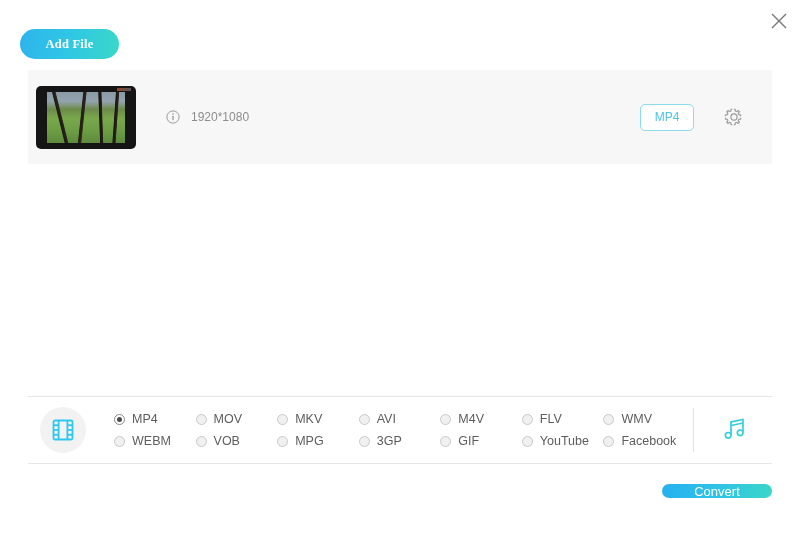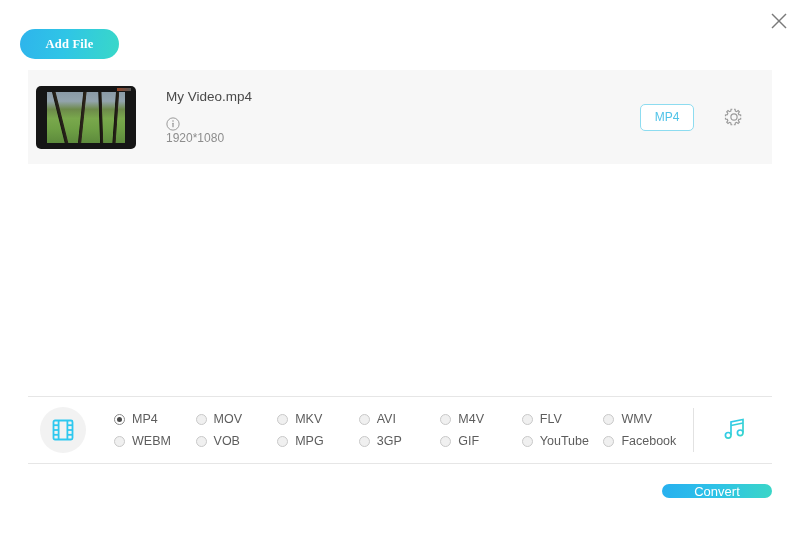--- a/index.html
+++ b/index.html
@@ -113,22 +113,21 @@
     margin-left: 30px;
     flex: 1 1 auto;
   }
   .file-name {
     font-size: 13.5px;
     color: #4a4a4a;
     margin-bottom: 13px;
   }
   .file-sub {
     display: flex;
-    align-items: flex-start;
-    flex-direction: column;
+    align-items: center;
   }
   .info-icon {
     width: 14px;
     height: 14px;
     flex: none;
     margin-right: 11px;
   }
   .file-res {
     font-size: 12px;
     color: #8d8d8d;
@@ -283,21 +282,20 @@
   <button class="addfile-btn">Add File</button>
 
   <div class="file-row">
 
     <div class="thumb">
       <div class="thumb-inner"></div>
       <div class="thumb-dot"></div>
     </div>
 
     <div class="file-meta">
-      <div class="file-name">My Video.mp4</div>
       <div class="file-sub">
         <svg class="info-icon" viewBox="0 0 16 16">
           <circle cx="8" cy="8" r="7" fill="none" stroke="#8d8d8d" stroke-width="1"></circle>
           <circle cx="8" cy="4.6" r="0.85" fill="#8d8d8d"></circle>
           <rect x="7.35" y="6.6" width="1.3" height="5" rx="0.6" fill="#8d8d8d"></rect>
         </svg>
         <span class="file-res">1920*1080</span>
       </div>
     </div>
 

